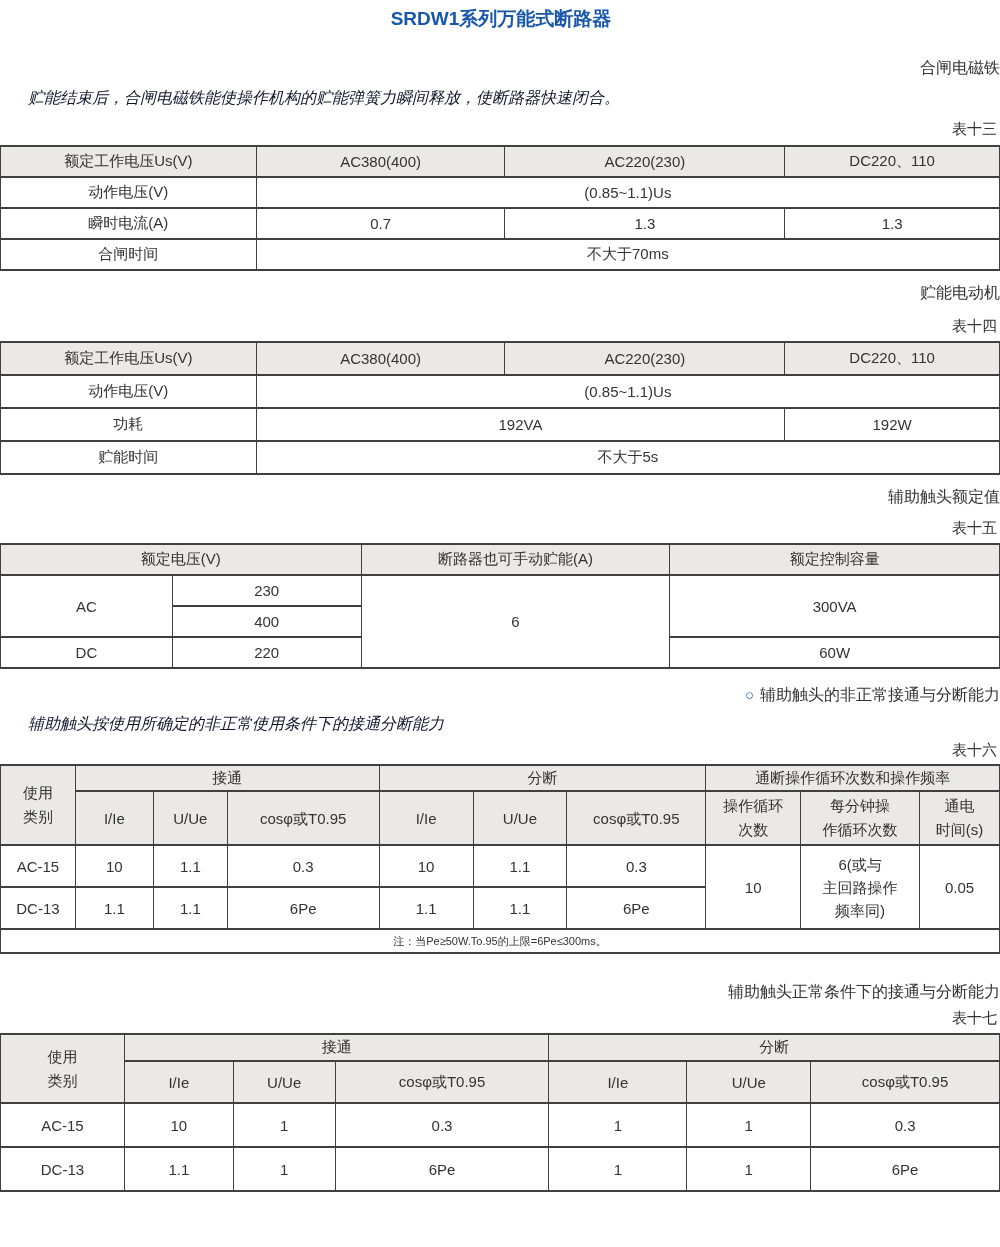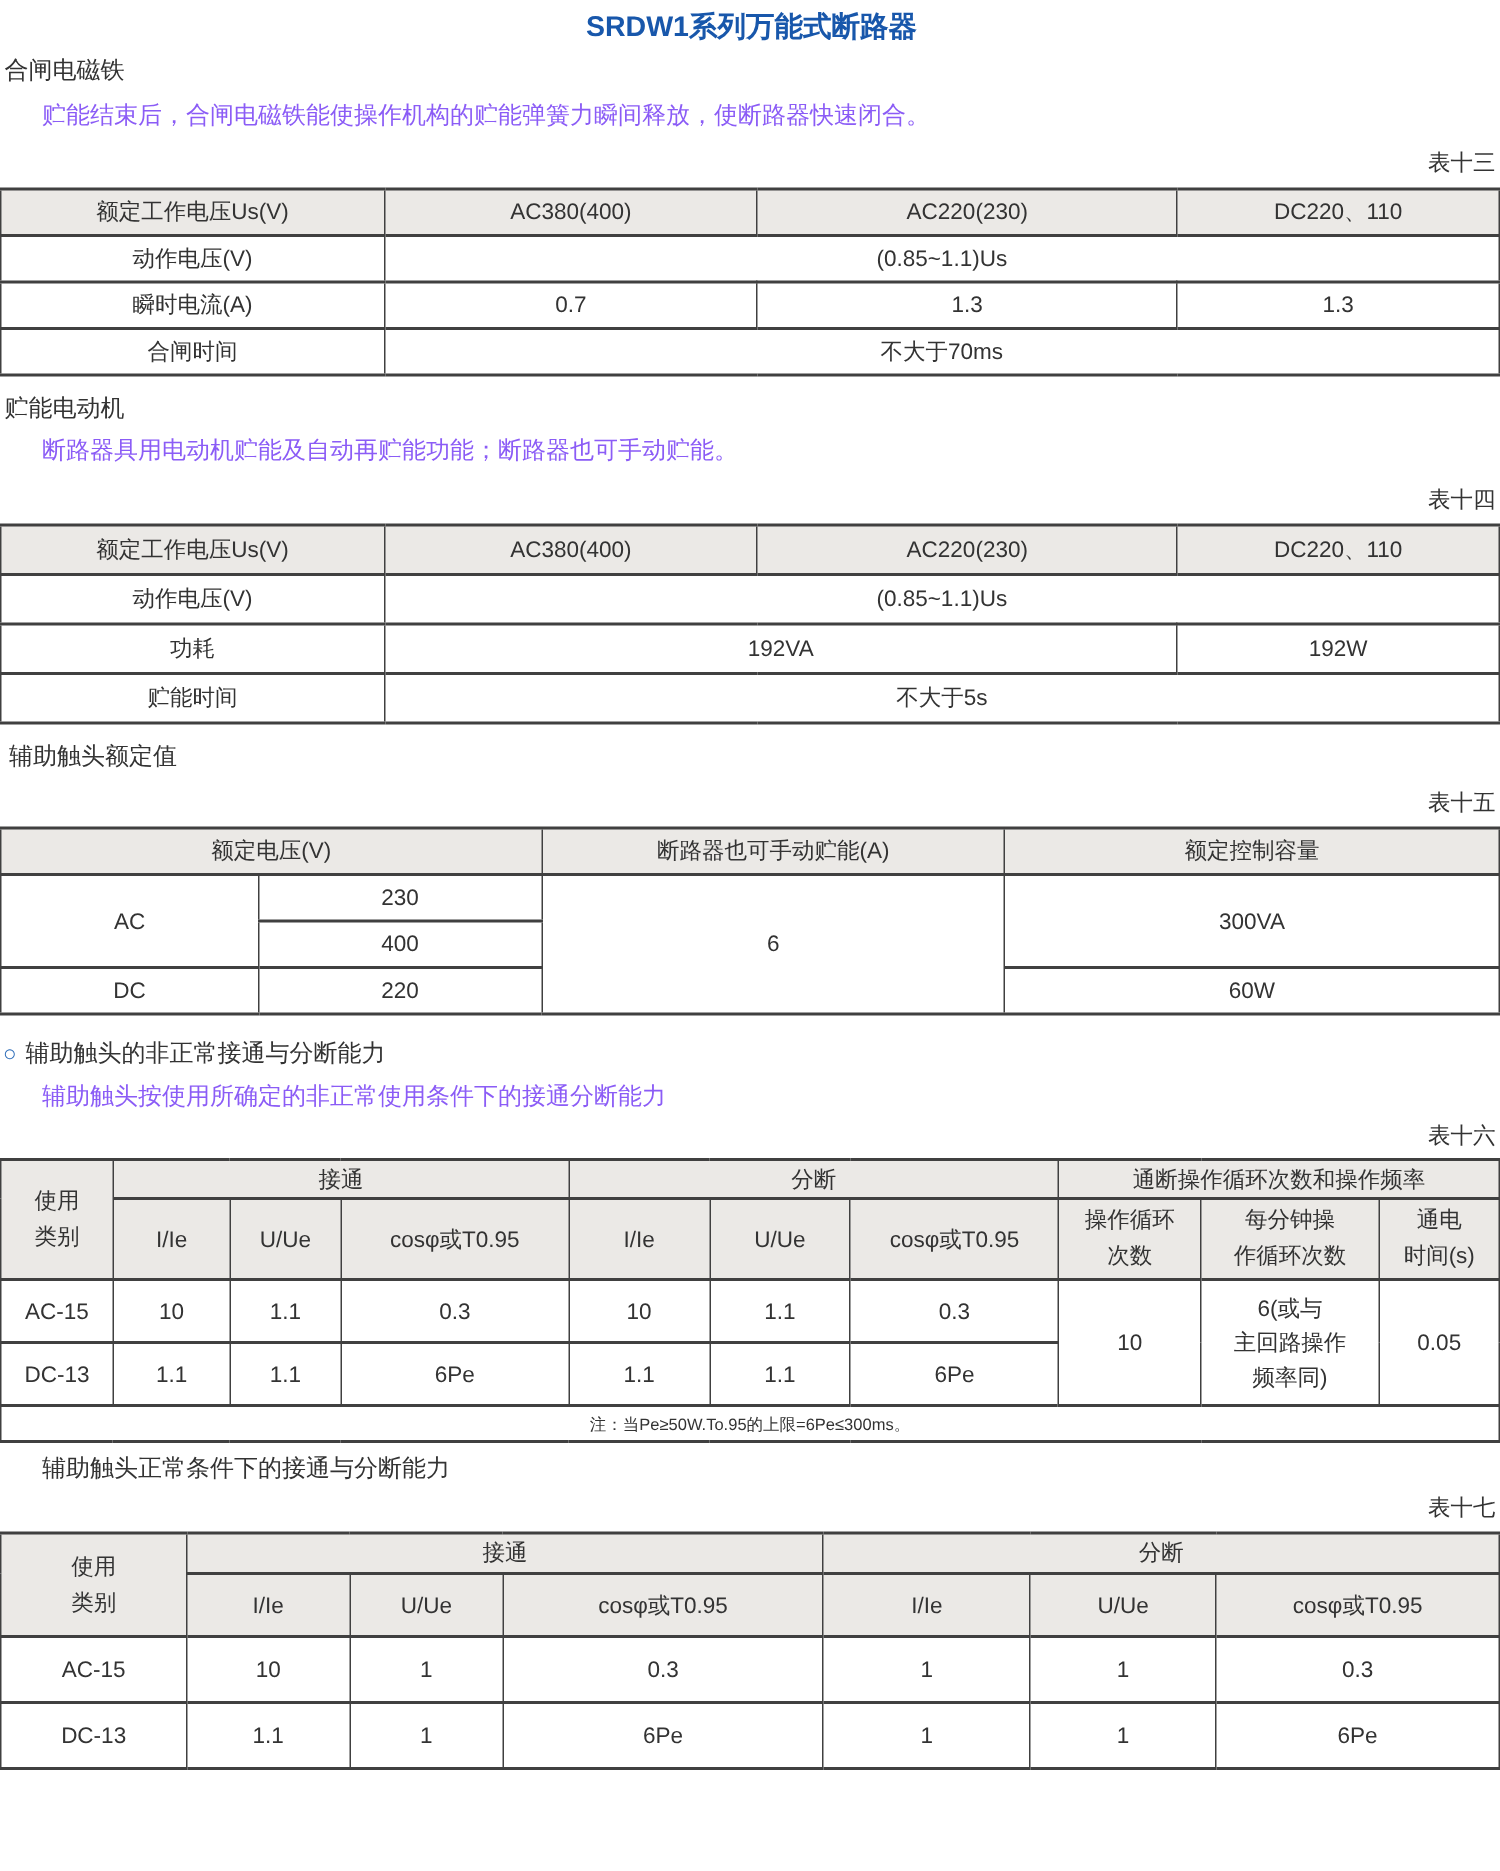--- a/index.html
+++ b/index.html
@@ -19,35 +19,37 @@
     margin: 8px 0 0 2px;
     font-size: 19px;
     font-weight: bold;
     color: #1857ab;
     line-height: 22px;
     text-align: center;
   }
   .sec-head {
     font-size: 16px;
     line-height: 19px;
-    margin: 8px 0 0 3px;
+    margin: 28px 0 0 3px;
     color: #333;
+    text-align: right;
   }
   .sec-head.tight { margin-top: 12px; }
   .sec-head.bullet-head { margin-top: 16px; margin-left: 2px; }
   .sec-head .bullet {
     color: #2b6bb8;
     font-size: 15px;
     margin-right: 6px;
   }
   .desc {
     font-size: 16px;
     line-height: 19px;
     margin: 11px 0 0 28px;
-    color: #8b5cf6;
+    color: #0f172a;
+    font-style: italic;
   }
   .tbl-caption {
     font-size: 15px;
     line-height: 19px;
     text-align: right;
     margin: 12px 3px 0 0;
     color: #333;
     padding-left: 32px;
   }
   table {
@@ -117,21 +119,20 @@
       <td>1.3</td>
     </tr>
     <tr>
       <td>合闸时间</td>
       <td colspan="3">不大于70ms</td>
     </tr>
   </tbody>
     </table>
 
   <div class="sec-head tight">贮能电动机</div>
-  <div class="desc" style="margin-top:9px">断路器具用电动机贮能及自动再贮能功能；断路器也可手动贮能。</div>
   <div class="tbl-caption" style="margin-top:14px">表十四</div>
 
   <table class="t14">
     <colgroup>
         <col style="width:25.6%">
         <col style="width:24.9%">
         <col style="width:28%">
         <col style="width:21.5%">
       </colgroup>
     <tbody>

